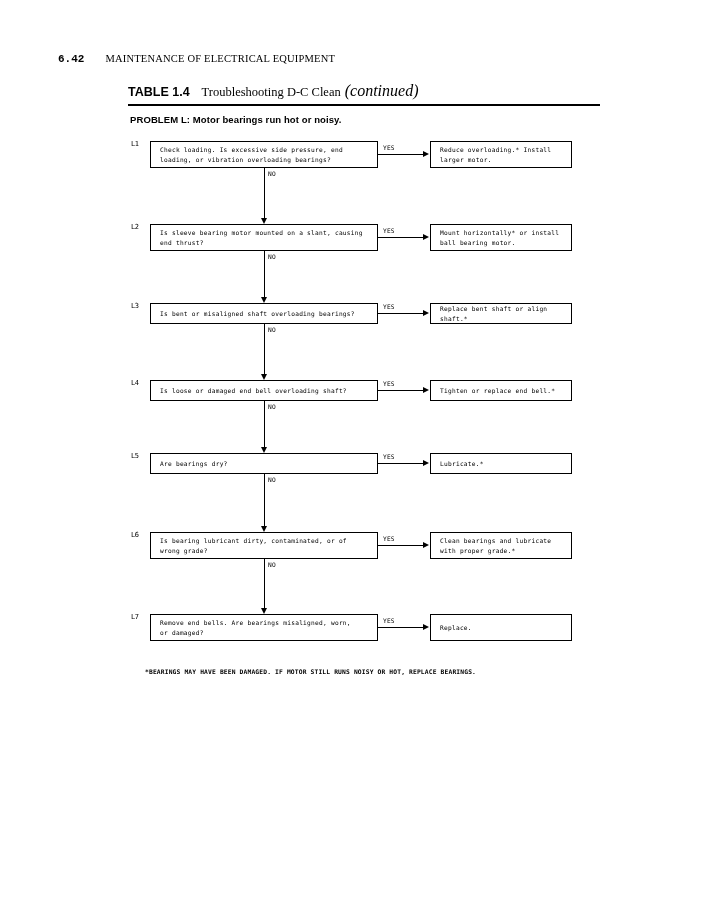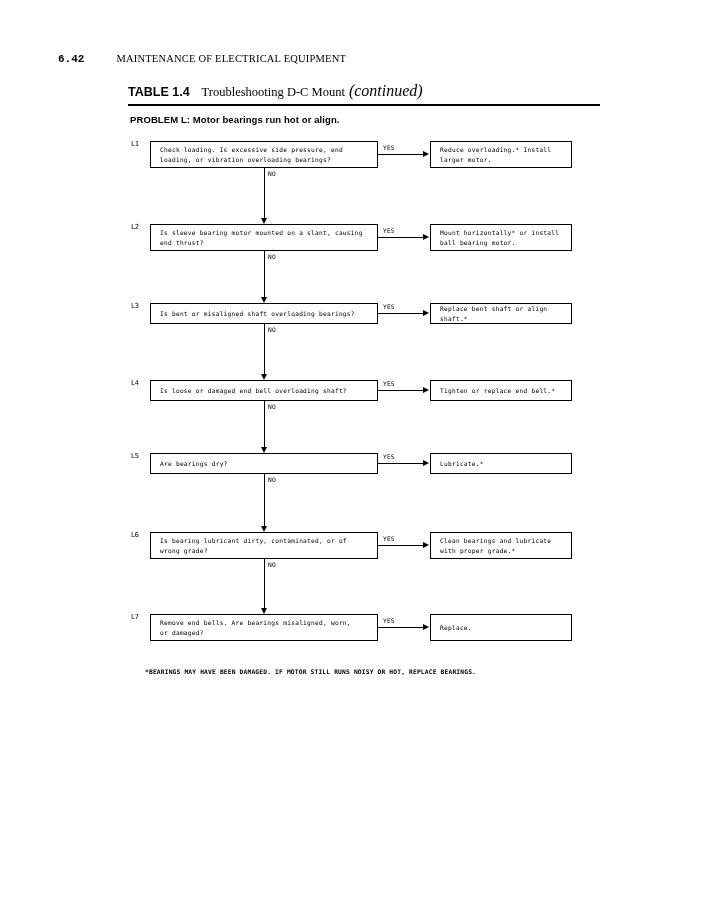--- a/index.html
+++ b/index.html
@@ -25,21 +25,21 @@
   }
   #running-head .folio {
     font-family: Liberation Mono, monospace;
     font-weight: bold;
     font-size: 11px;
     letter-spacing: 0px;
   }
   #running-head .chapter-title {
     font-family: "Liberation Serif", serif;
     font-size: 10.5px;
-    margin-left: 32px;
+    margin-left: 21px;
     letter-spacing: 0.2px;
   }
 
   
   #table-caption {
     position: absolute;
     left: 128px;
     top: 82px;
     white-space: nowrap;
   }
@@ -187,25 +187,25 @@
   }
 </style>
 </head>
 <body>
 
 <div id="running-head">
   <span class="folio">6.42</span><span class="chapter-title">MAINTENANCE OF ELECTRICAL EQUIPMENT</span>
 </div>
 
 <div id="table-caption">
-  <span class="tbl-num">TABLE 1.4</span><span class="tbl-title">Troubleshooting D-C Mount</span> <span class="tbl-cont">(continued)</span>
+  <span class="tbl-num">TABLE 1.4</span><span class="tbl-title">Troubleshooting D-C Clean</span> <span class="tbl-cont">(continued)</span>
 </div>
 <div id="caption-rule"></div>
 
-<div id="problem-heading">PROBLEM L: Motor bearings run hot or align.</div>
+<div id="problem-heading">PROBLEM L: Motor bearings run hot or noisy.</div>
 
 <div id="flowchart">
     <div class="row">
       <div class="row-label" style="top: 140px;">L1</div>
       <div class="qbox" style="top: 141px; height: 27px;">
         <div class="boxtext">Check loading.  Is excessive side pressure, end
 loading, or vibration overloading bearings?</div>
       </div>
       <div class="yes-label" style="top: 143.5px;">YES</div>
       <div class="h-line" style="top: 153.8px;"></div>

